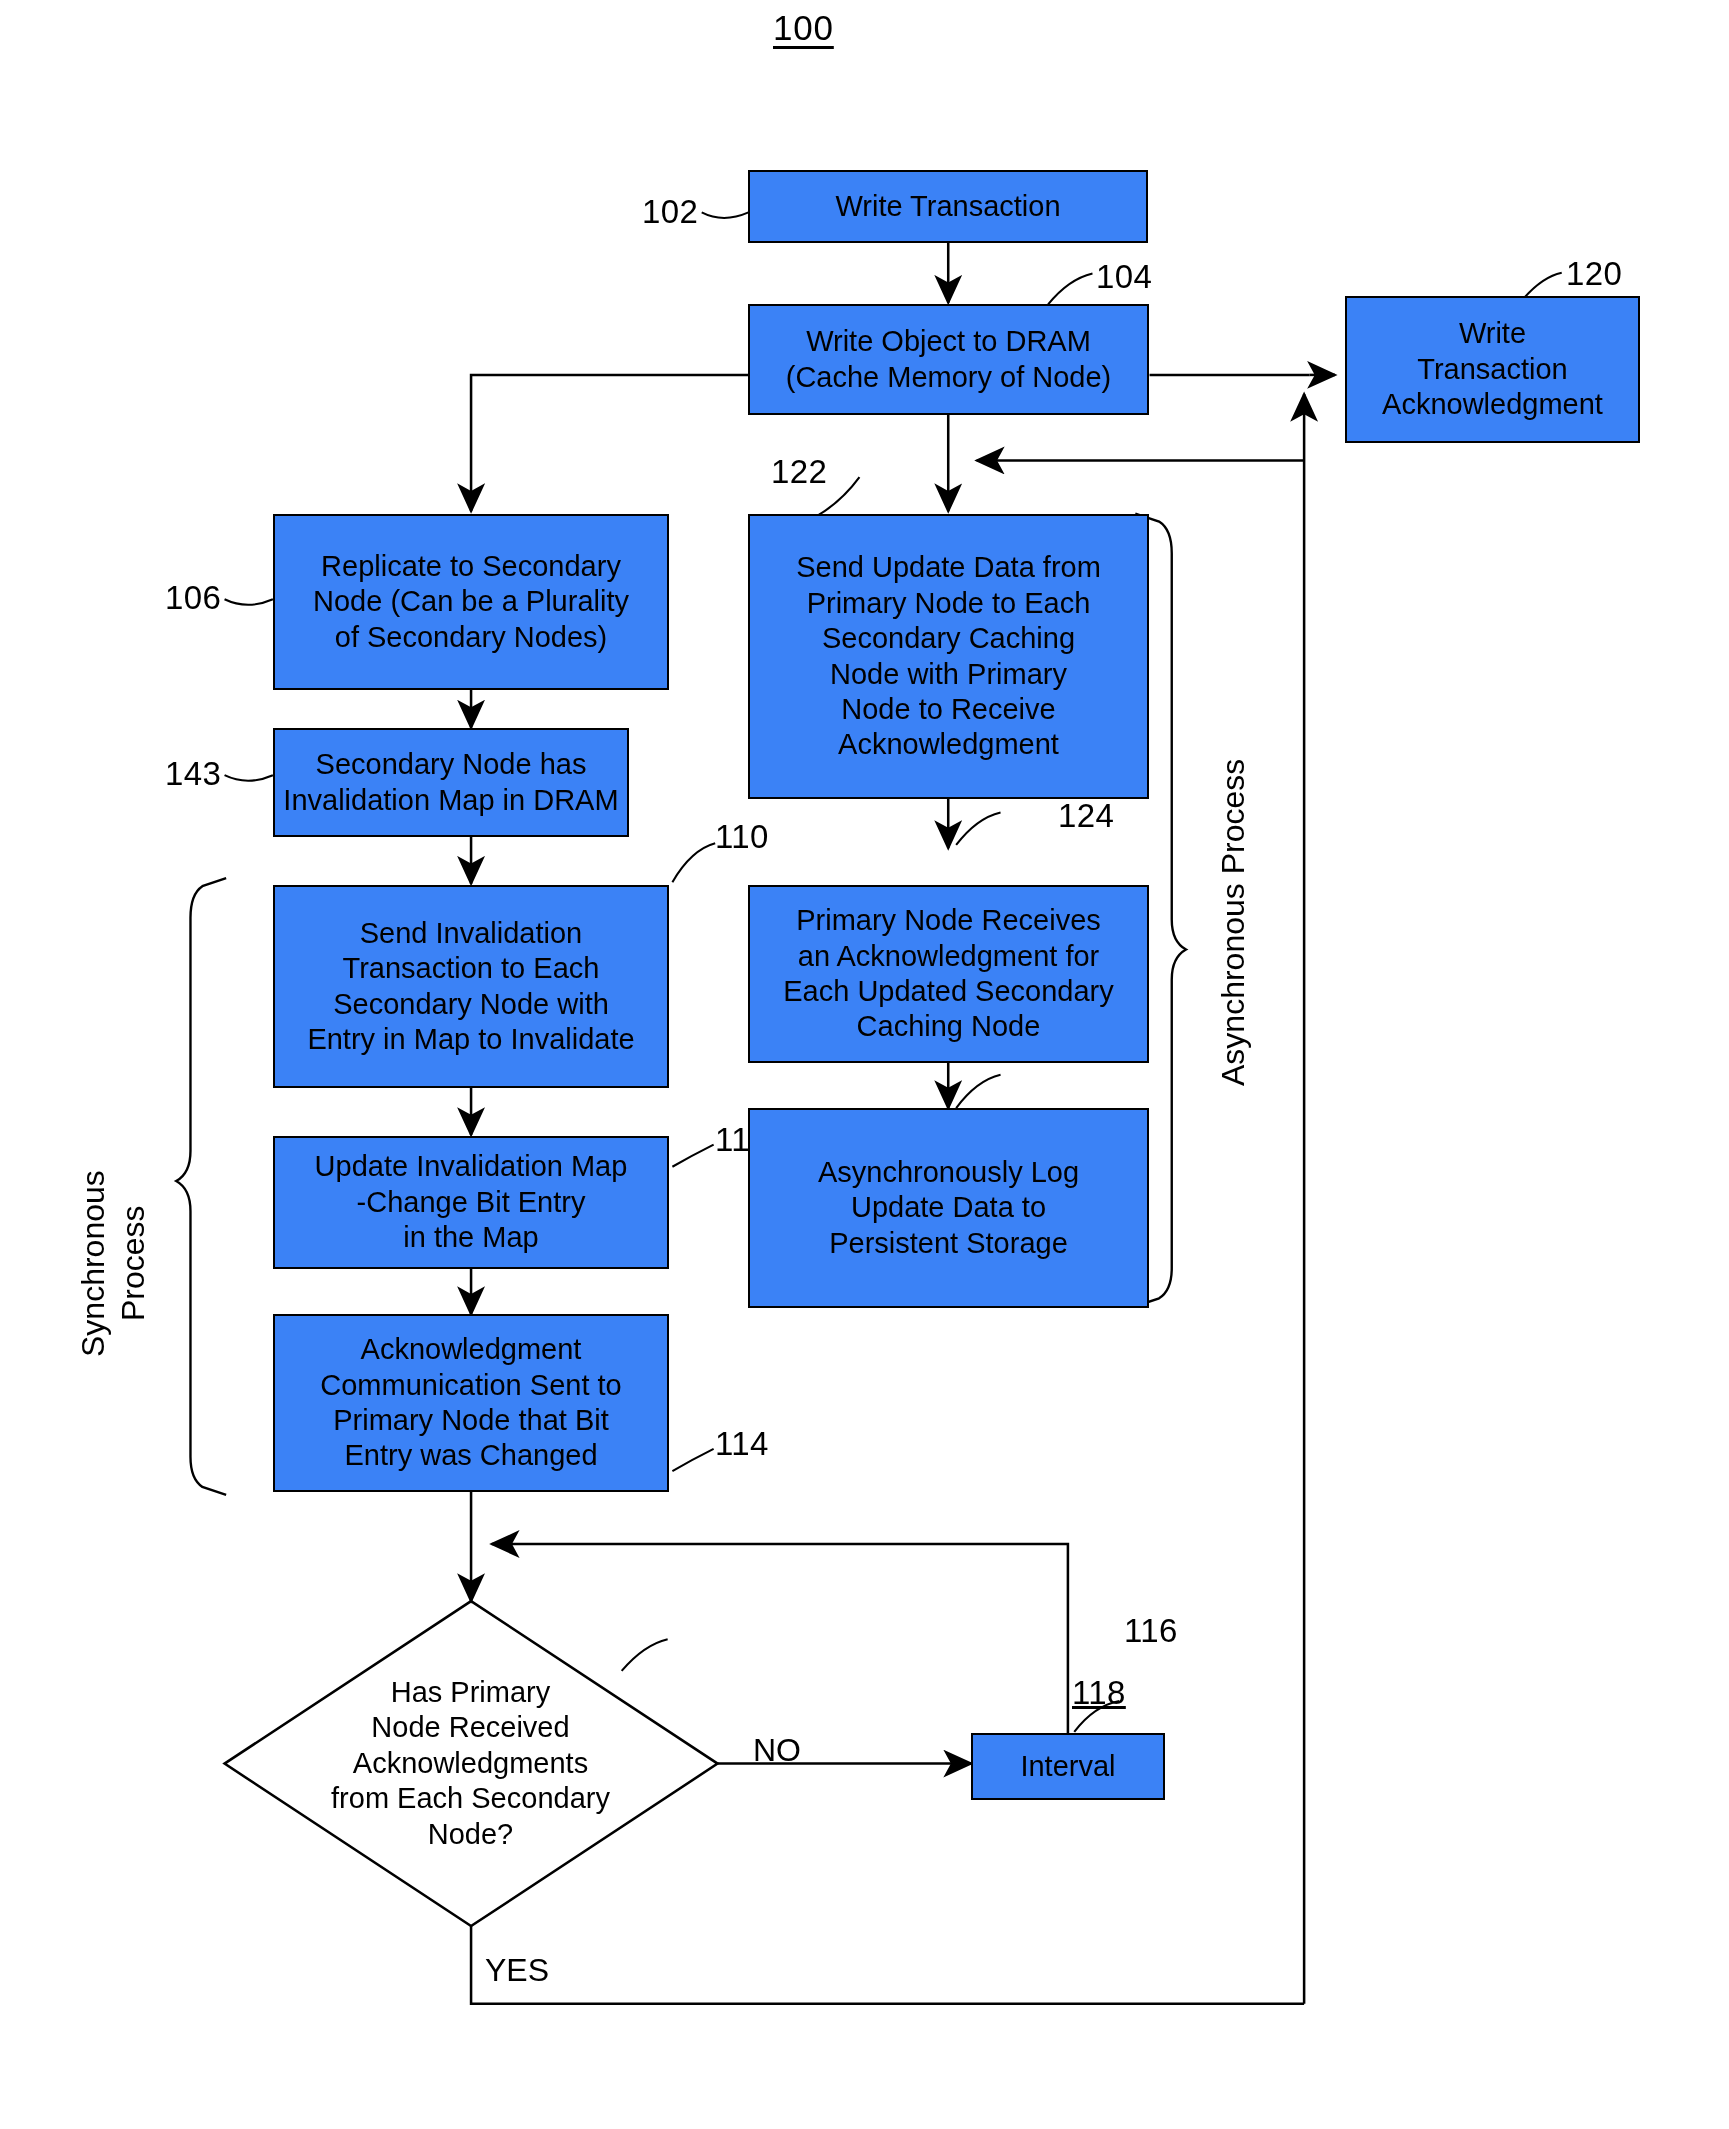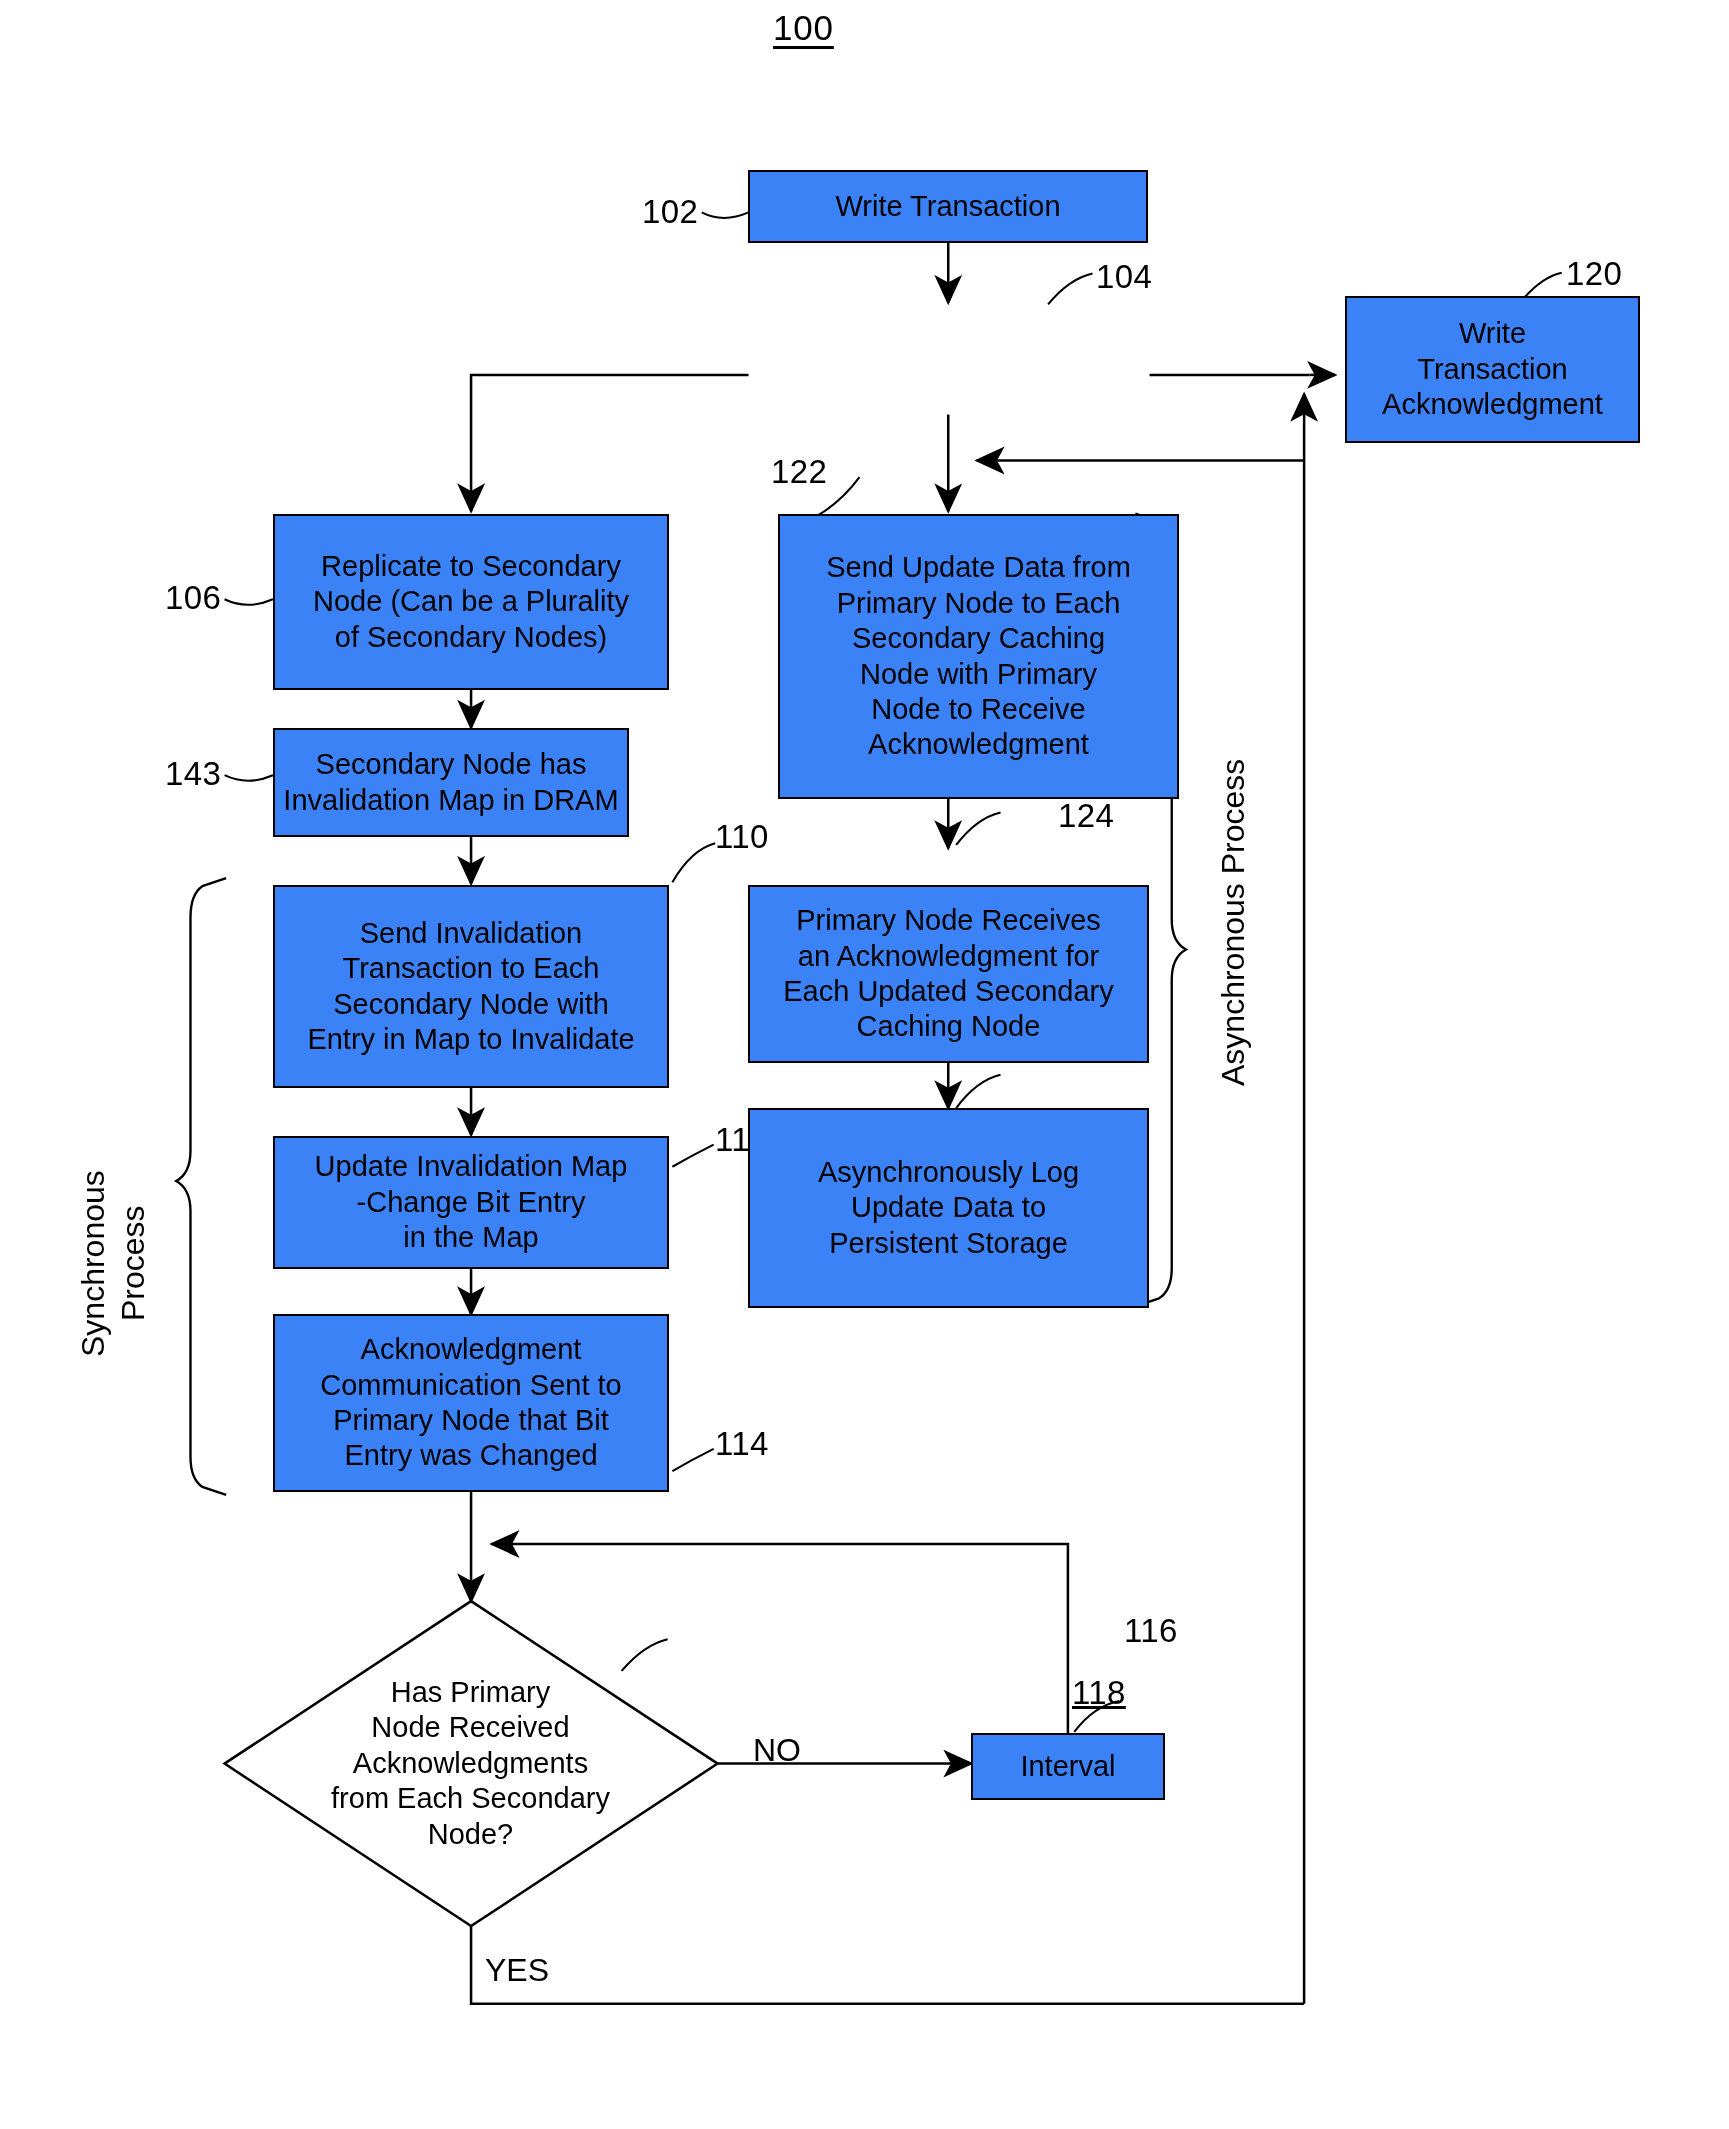--- a/index.html
+++ b/index.html
@@ -97,20 +97,24 @@
 
       <path d="M594,2020 L905,2225 L594,2430 L283,2225 Z" stroke-width="3.2"></path>
     </g>
   </svg>
 
   <div class="node" style="left:748px;top:170px;width:400px;height:73px;">
     <span class="txt">Write Transaction</span>
   </div>
   <div class="ref" style="left:642px;top:193px;">102</div>
 
+  <div class="node" style="left:748px;top:304px;width:401px;height:111px;">
+    <span class="txt">Write Object to DRAM
+(Cache Memory of Node)</span>
+  </div>
   <div class="ref" style="left:1096px;top:258px;">104</div>
 
   <div class="node" style="left:1345px;top:296px;width:295px;height:147px;">
     <span class="txt">Write
 Transaction
 Acknowledgment</span>
   </div>
   <div class="ref" style="left:1566px;top:255px;">120</div>
 
   <div class="node" style="left:273px;top:514px;width:396px;height:176px;">
@@ -156,21 +160,21 @@
 from Each Secondary
 Node?</div>
   </div>
   <div class="ref" style="left:1124px;top:1612px;">116</div>
 
   <div class="node" style="left:971px;top:1733px;width:194px;height:67px;">
     <span class="txt">Interval</span>
   </div>
   <div class="ref" style="left:1072px;top:1674px;text-decoration:underline;">118</div>
 
-  <div class="node" style="left:748px;top:514px;width:401px;height:285px;margin-left:30px;">
+  <div class="node" style="left:748px;top:514px;width:401px;height:285px;">
     <span class="txt">Send Update Data from
 Primary Node to Each
 Secondary Caching
 Node with Primary
 Node to Receive
 Acknowledgment</span>
   </div>
   <div class="ref" style="left:771px;top:453px;">122</div>
 
   <div class="node" style="left:748px;top:885px;width:401px;height:178px;">

